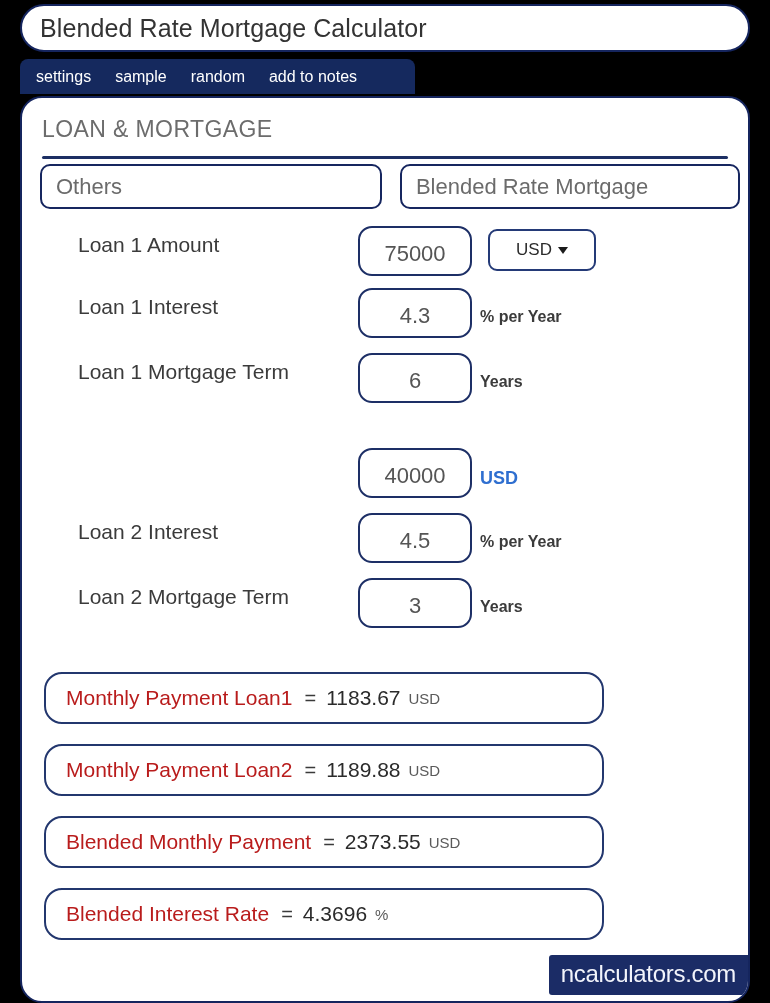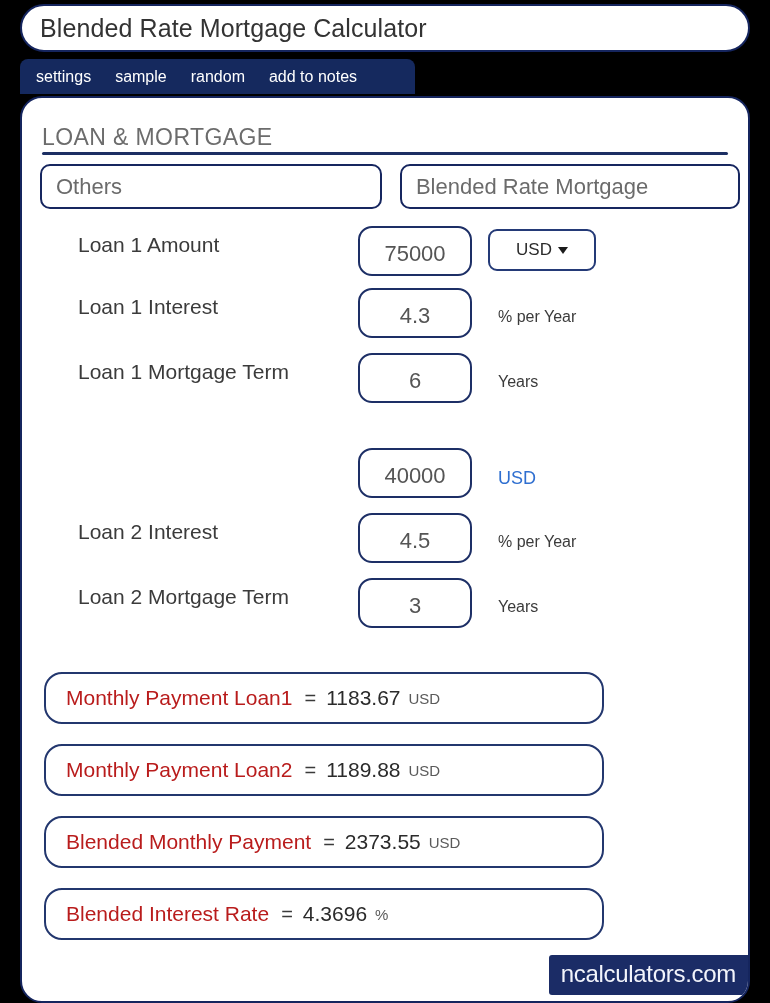--- a/index.html
+++ b/index.html
@@ -81,23 +81,22 @@
   .section-head {
     position: absolute;
     left: 20px;
     top: 18px;
     width: 686px;
   }
   .section-head .section-title {
     font-size: 23px;
     color: #6c6c6c;
     letter-spacing: 0.4px;
-    padding-bottom: 1px;
+    padding-bottom: 13px;
     display: block;
-    margin-top: 8px;
   }
   .section-head .section-rule {
     height: 3px;
     background: #1c2f63;
     width: 100%;
     border-radius: 2px;
   }
 
   
   .select-row {
@@ -161,25 +160,26 @@
     font-family: "Liberation Sans", sans-serif;
     font-size: 22px;
     color: #555555;
     padding: 16px 8px 10px 8px;
     line-height: 28px;
     outline: none;
     cursor: text;
   }
   .field-unit {
     position: absolute;
-    left: 476px;
+    left: 458px;
     top: 20px;
     font-size: 16px;
     color: #3b3b3b;
     white-space: nowrap;
+    font-weight: bold;
   }
   .field-unit.link {
     color: #2f6fd0;
     font-size: 18px;
     cursor: pointer;
   }
 
   
   .currency-dd {
     position: absolute;

